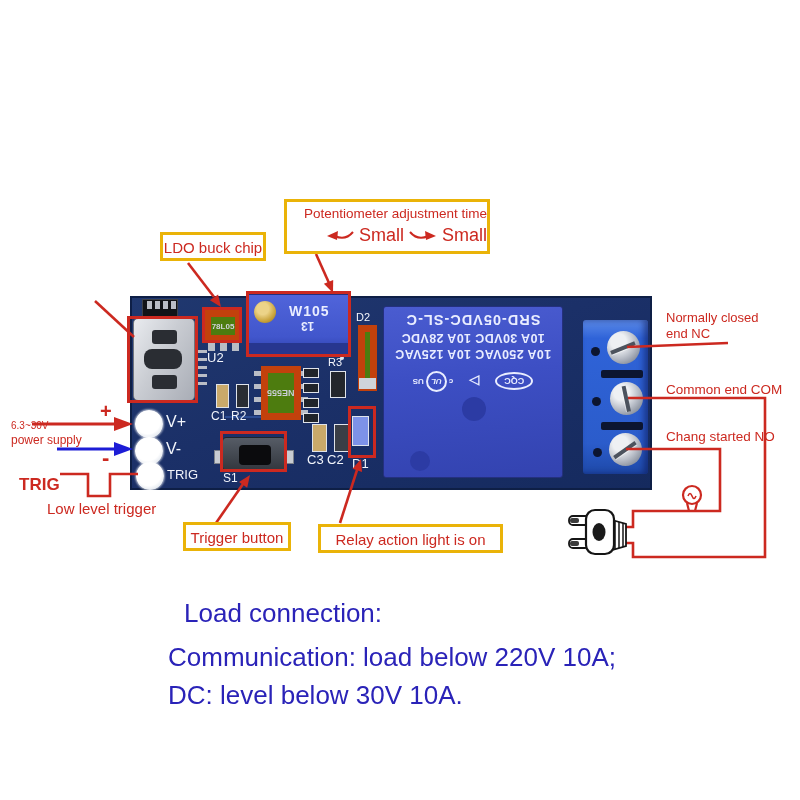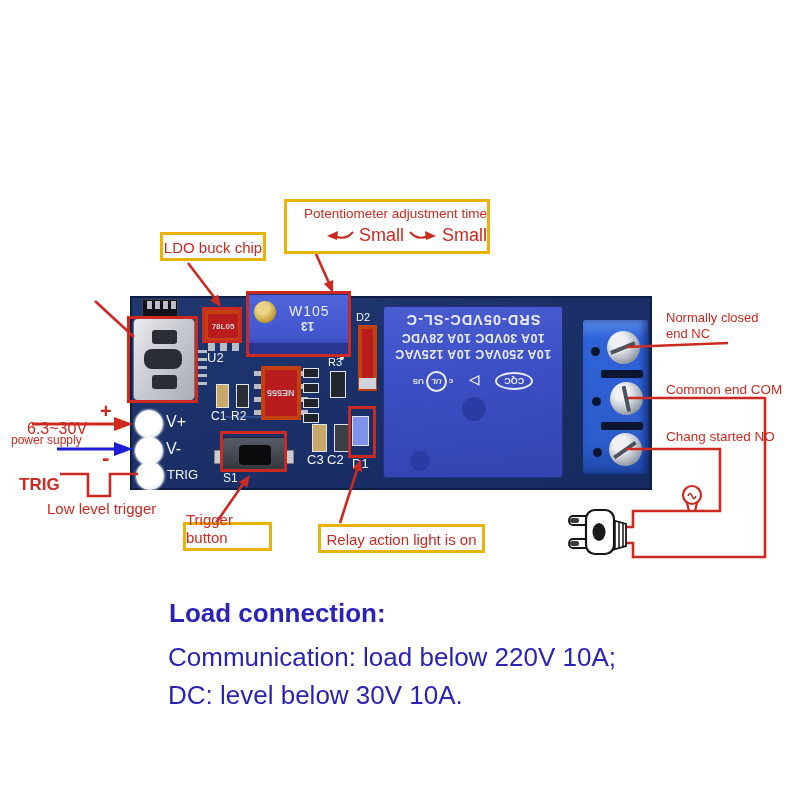--- a/index.html
+++ b/index.html
@@ -16,21 +16,21 @@
   
   .pcb{position:absolute;left:130px;top:296px;width:522px;height:194px;
        background:linear-gradient(160deg,#20386f 0%,#1b3068 45%,#152a5e 100%);
        box-shadow:inset 0 0 0 2px #0e1f46;}
   .trace{position:absolute;background:#2c4c92;}
   .via{position:absolute;width:4px;height:4px;border-radius:50%;background:#dfe6f2;}
   .silk{position:absolute;color:#f2f5fb;font-weight:normal;}
   .pad{position:absolute;width:28px;height:28px;border-radius:50%;
        background:radial-gradient(circle at 45% 40%, #ffffff 0 55%, #e3e8ef 75%, #c9d2de 100%);
        box-shadow:0 0 2px 1px rgba(255,255,255,.6);}
-  .chip{position:absolute;background:#b91c1c;border:4px solid #c2410c;box-sizing:border-box;}
+  .chip{position:absolute;background:#4d7c0f;border:7px solid #c2410c;box-sizing:border-box;}
   .leg{position:absolute;background:#b9bdc6;}
   .smd{position:absolute;border:1px solid #dfe3ea;box-sizing:border-box;}
   
   .relay{position:absolute;left:383px;top:306px;width:180px;height:172px;
          background:linear-gradient(175deg,#4a5cd0 0%,#3d4fc4 40%,#3343b0 100%);
          border:1px solid #24307e;border-radius:3px;box-sizing:border-box;}
   .relay-inner{position:absolute;inset:5px;transform:rotate(180deg);display:flex;
                flex-direction:column;align-items:center;justify-content:flex-end;
                color:#e9edff;font-weight:bold;}
   .relay-line{letter-spacing:.4px;}
@@ -107,21 +107,21 @@
 
   <div class="chip" style="left:204px;top:310px;width:38px;height:32px;display:flex;align-items:center;justify-content:center;">
     <span style="color:#cfd3da;font-size:8px;font-weight:bold;">78L05</span>
   </div>
   <div class="leg" style="left:208px;top:342px;width:7px;height:9px;"></div>
   <div class="leg" style="left:220px;top:342px;width:7px;height:9px;"></div>
   <div class="leg" style="left:232px;top:342px;width:7px;height:9px;"></div>
 
   <div class="pot">
     <div class="pot-screw"></div>
-    <span style="position:absolute;left:40px;top:8px;font-size:14px;font-weight:normal;letter-spacing:1px;">W105</span>
+    <span style="position:absolute;left:40px;top:8px;font-size:14px;font-weight:bold;letter-spacing:1px;">W105</span>
     <span style="position:absolute;left:52px;top:24px;font-size:12px;font-weight:bold;display:inline-block;transform:rotate(180deg);">13</span>
     <div style="position:absolute;left:0;bottom:0;width:100%;height:12px;background:#27368f;"></div>
   </div>
 
   <div class="chip" style="left:358px;top:325px;width:19px;height:66px;"></div>
   <div class="abs" style="left:359px;top:378px;width:17px;height:11px;background:#cfd4da;"></div>
 
   <div class="smd" style="left:330px;top:371px;width:16px;height:27px;background:#23262c;"></div>
 
   <div class="leg" style="left:254px;top:371px;width:8px;height:5px;"></div>
@@ -272,37 +272,37 @@
       </svg>
       <span>Small</span>
       <svg width="30" height="16" viewBox="0 0 30 16">
         <path d="M2,5 C8,12 14,12 20,9" stroke="#cc2920" stroke-width="2" fill="none"></path>
         <polygon points="28,9 17,4 18,13" fill="#cc2920"></polygon>
       </svg>
       <span>Small</span>
     </div>
   </div>
 
-  <div class="lblbox z6" style="left:163px;top:522px;width:89px;height:29px;">
+  <div class="lblbox z6" style="left:163px;top:522px;width:108px;height:29px;">
     <span>Trigger button</span>
   </div>
 
-  <div class="lblbox z6" style="left:298px;top:524px;width:167px;height:29px;">
+  <div class="lblbox z6" style="left:298px;top:524px;width:185px;height:29px;">
     <span>Relay action light is on</span>
   </div>
 
   <div class="lbltext z6" style="left:666px;top:310px;font-size:13px;">Normally closed
 end NC</div>
   <div class="lbltext z6" style="left:666px;top:382px;font-size:13.5px;">Common end COM</div>
   <div class="lbltext z6" style="left:666px;top:429px;font-size:13.5px;">Chang started NO</div>
 
   <div class="redtxt z6" style="left:100px;top:400px;font-size:20px;font-weight:bold;">+</div>
-  <div class="redtxt z6" style="left:27px;top:421px;font-size:16px;line-height:1.05;">6.3~30V</div>
+  <div class="redtxt z6" style="left:11px;top:421px;font-size:10px;line-height:1.05;">6.3~30V</div>
   <div class="redtxt z6" style="left:11px;top:434px;font-size:12px;line-height:1.05;">power supply</div>
   <div class="redtxt z6" style="left:102px;top:445px;font-size:22px;font-weight:bold;">-</div>
   <div class="redtxt z6" style="left:19px;top:475px;font-size:17px;font-weight:bold;">TRIG</div>
   <div class="redtxt z6" style="left:47px;top:500px;font-size:15px;">Low level trigger</div>
 
-  <div class="bluetxt" style="left:169px;top:598px;font-weight:bold;">Load connection:</div>
+  <div class="bluetxt" style="left:184px;top:598px;">Load connection:</div>
   <div class="bluetxt" style="left:168px;top:642px;">Communication: load below 220V 10A;</div>
   <div class="bluetxt" style="left:168px;top:680px;">DC: level below 30V 10A.</div>
 
 </div>
 
 </body></html>

